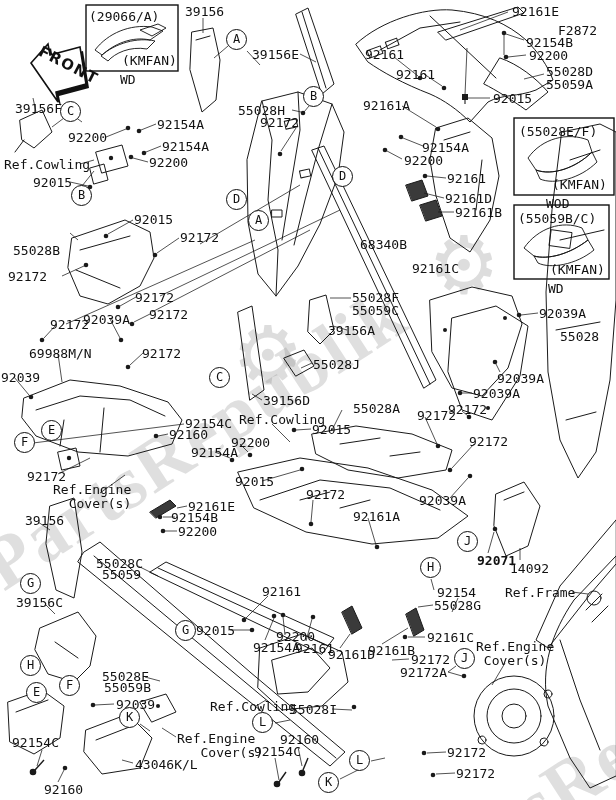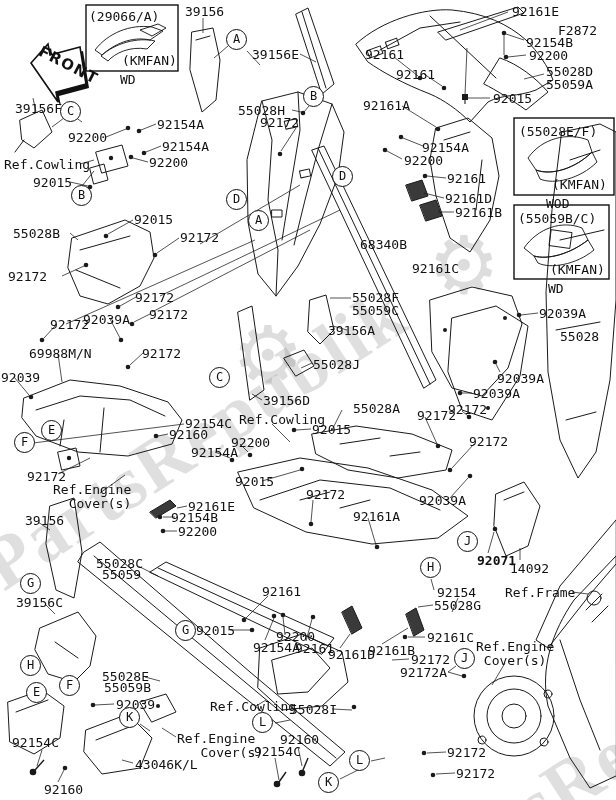--- a/index.html
+++ b/index.html
@@ -381,21 +381,21 @@
       <div class="callout" style="left: 365px; top: 48px;">92161</div>
       <div class="callout" style="left: 396px; top: 68px;">92161</div>
       <div class="callout" style="left: 363px; top: 99px;">92161A</div>
       <div class="callout" style="left: 422px; top: 141px;">92154A</div>
       <div class="callout" style="left: 404px; top: 154px;">92200</div>
       <div class="callout" style="left: 447px; top: 172px;">92161</div>
       <div class="callout" style="left: 445px; top: 192px;">92161D</div>
       <div class="callout" style="left: 455px; top: 206px;">92161B</div>
       <div class="callout" style="left: 412px; top: 262px;">92161C</div>
       <div class="callout" style="left: 360px; top: 238px;">68340B</div>
-      <div class="callout" style="left: 13px; top: 227px;">55028B</div>
+      <div class="callout" style="left: 13px; top: 244px;">55028B</div>
       <div class="callout" style="left: 134px; top: 213px;">92015</div>
       <div class="callout" style="left: 180px; top: 231px;">92172</div>
       <div class="callout" style="left: 8px; top: 270px;">92172</div>
       <div class="callout" style="left: 135px; top: 291px;">92172</div>
       <div class="callout" style="left: 149px; top: 308px;">92172</div>
       <div class="callout" style="left: 83px; top: 313px;">92039A</div>
       <div class="callout" style="left: 50px; top: 318px;">92172</div>
       <div class="callout" style="left: 142px; top: 347px;">92172</div>
       <div class="callout" style="left: 29px; top: 347px;">69988M/N</div>
       <div class="callout" style="left: 1px; top: 371px;">92039</div>

